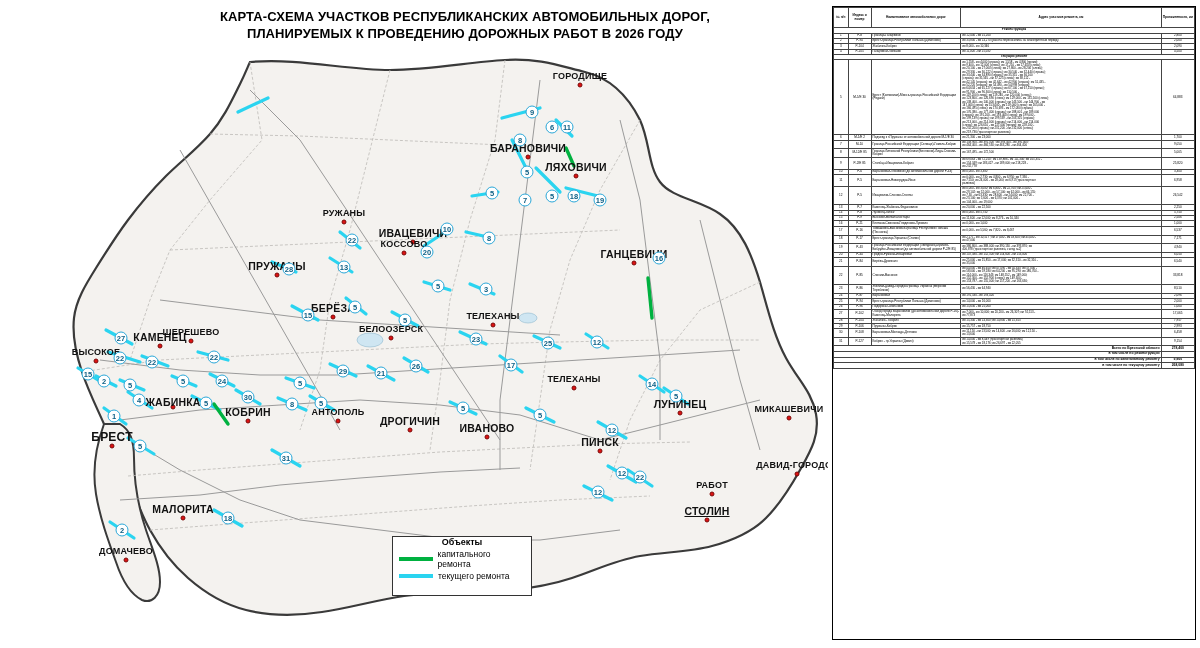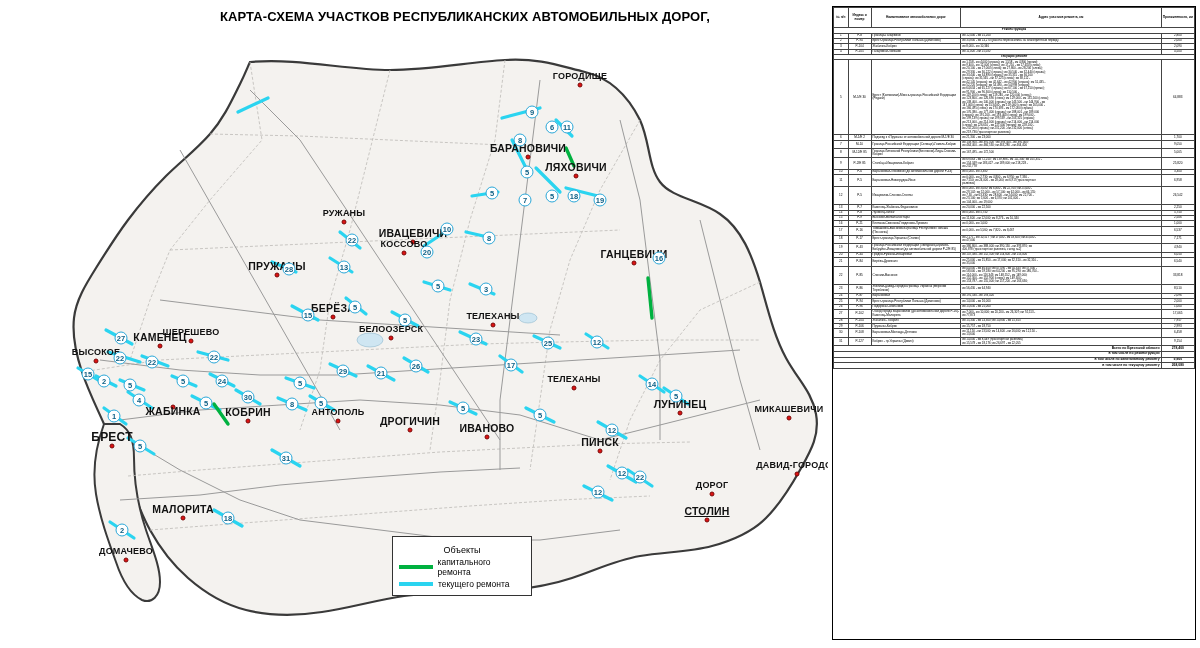--- a/index.html
+++ b/index.html
@@ -81,22 +81,22 @@
   .legend {
     position: absolute;
     left: 392px; top: 536px;
     width: 140px; height: 60px;
     background: #ffffff;
     border: 1px solid #333;
   }
   .legend-title {
     text-align: center;
     font-size: 9px;
-    font-weight: normal;
-    padding: 8px 0 1px;
+    font-weight: bold;
+    padding: 0 0 1px;
     color: #000;
   }
   .legend-row {
     display: flex;
     align-items: center;
     gap: 5px;
     padding: 1px 6px;
   }
   .legend-swatch { width: 34px; height: 4px; display: inline-block; }
   .legend-text { font-size: 8.5px; color: #000; }
@@ -149,20 +149,21 @@
   .ta-r { text-align: right; }
   .addr-lines span { display: block; }
 </style>
 </head>
 <body>
 
 <div id="root">
 
   <div class="title-block">
     <div>КАРТА-СХЕМА УЧАСТКОВ РЕСПУБЛИКАНСКИХ АВТОМОБИЛЬНЫХ ДОРОГ,</div>
+    <div>ПЛАНИРУЕМЫХ К ПРОВЕДЕНИЮ ДОРОЖНЫХ РАБОТ В 2026 ГОДУ</div>
   </div>
 
   <div class="map-panel">
     <svg class="map-svg" width="828" height="648" viewBox="0 0 828 648">
 
       <path fill="#f4f2ef" stroke="#3a3a3a" stroke-width="2.2" d="M250,62 C300,58 345,70 390,70 C430,70 470,62 505,60 C540,58 560,66 585,72
            C610,78 628,96 640,120 C650,142 648,166 660,182 C672,198 700,200 720,214
            C742,229 752,256 760,282 C768,310 774,336 786,358 C798,380 812,392 816,414
            C820,436 810,452 800,470 C790,488 780,504 766,518 C752,532 734,540 712,546
            C690,552 664,552 640,556 C616,560 596,570 572,578 C548,586 520,590 492,592
@@ -284,21 +285,21 @@
         <div class="city-label med" style="left: 277px; top: 266px;">ПРУЖАНЫ</div>
         <div class="city-dot" style="left: 413px; top: 242px;"></div>
         <div class="city-label med" style="left: 413px; top: 233px;">ИВАЦЕВИЧИ</div>
         <div class="city-dot" style="left: 634px; top: 263px;"></div>
         <div class="city-label med" style="left: 634px; top: 254px;">ГАНЦЕВИЧИ</div>
         <div class="city-dot" style="left: 333px; top: 317px;"></div>
         <div class="city-label med" style="left: 333px; top: 308px;">БЕРЁЗА</div>
         <div class="city-dot" style="left: 160px; top: 346px;"></div>
         <div class="city-label med" style="left: 160px; top: 337px;">КАМЕНЕЦ</div>
         <div class="city-dot" style="left: 173px; top: 407px;"></div>
-        <div class="city-label med" style="left: 173px; top: 411px;">ЖАБИНКА</div>
+        <div class="city-label med" style="left: 173px; top: 402px;">ЖАБИНКА</div>
         <div class="city-dot" style="left: 487px; top: 437px;"></div>
         <div class="city-label med" style="left: 487px; top: 428px;">ИВАНОВО</div>
         <div class="city-dot" style="left: 410px; top: 430px;"></div>
         <div class="city-label med" style="left: 410px; top: 421px;">ДРОГИЧИН</div>
         <div class="city-dot" style="left: 707px; top: 520px;"></div>
         <div class="city-label med" style="left: 707px; top: 511px; text-decoration: underline;">СТОЛИН</div>
         <div class="city-dot" style="left: 183px; top: 518px;"></div>
         <div class="city-label med" style="left: 183px; top: 509px;">МАЛОРИТА</div>
         <div class="city-dot" style="left: 576px; top: 176px;"></div>
         <div class="city-label med" style="left: 576px; top: 167px;">ЛЯХОВИЧИ</div>
@@ -320,21 +321,21 @@
         <div class="city-label" style="left: 96px; top: 352px;">ВЫСОКОЕ</div>
         <div class="city-dot" style="left: 191px; top: 341px;"></div>
         <div class="city-label" style="left: 191px; top: 332px;">ШЕРЕШЕВО</div>
         <div class="city-dot" style="left: 126px; top: 560px;"></div>
         <div class="city-label" style="left: 126px; top: 551px;">ДОМАЧЕВО</div>
         <div class="city-dot" style="left: 789px; top: 418px;"></div>
         <div class="city-label" style="left: 789px; top: 409px;">МИКАШЕВИЧИ</div>
         <div class="city-dot" style="left: 797px; top: 474px;"></div>
         <div class="city-label" style="left: 797px; top: 465px;">ДАВИД-ГОРОДОК</div>
         <div class="city-dot" style="left: 712px; top: 494px;"></div>
-        <div class="city-label" style="left: 712px; top: 485px;">ДОРОГ</div>
+        <div class="city-label" style="left: 712px; top: 485px;">РАБОТ</div>
       </div>
 
     <div id="roadnum-layer">
         <div class="road-num" style="left: 567px; top: 127px;">11</div>
         <div class="road-num" style="left: 552px; top: 127px;">6</div>
         <div class="road-num" style="left: 532px; top: 112px;">9</div>
         <div class="road-num" style="left: 520px; top: 140px;">8</div>
         <div class="road-num" style="left: 527px; top: 172px;">5</div>
         <div class="road-num" style="left: 552px; top: 196px;">5</div>
         <div class="road-num" style="left: 525px; top: 200px;">7</div>

